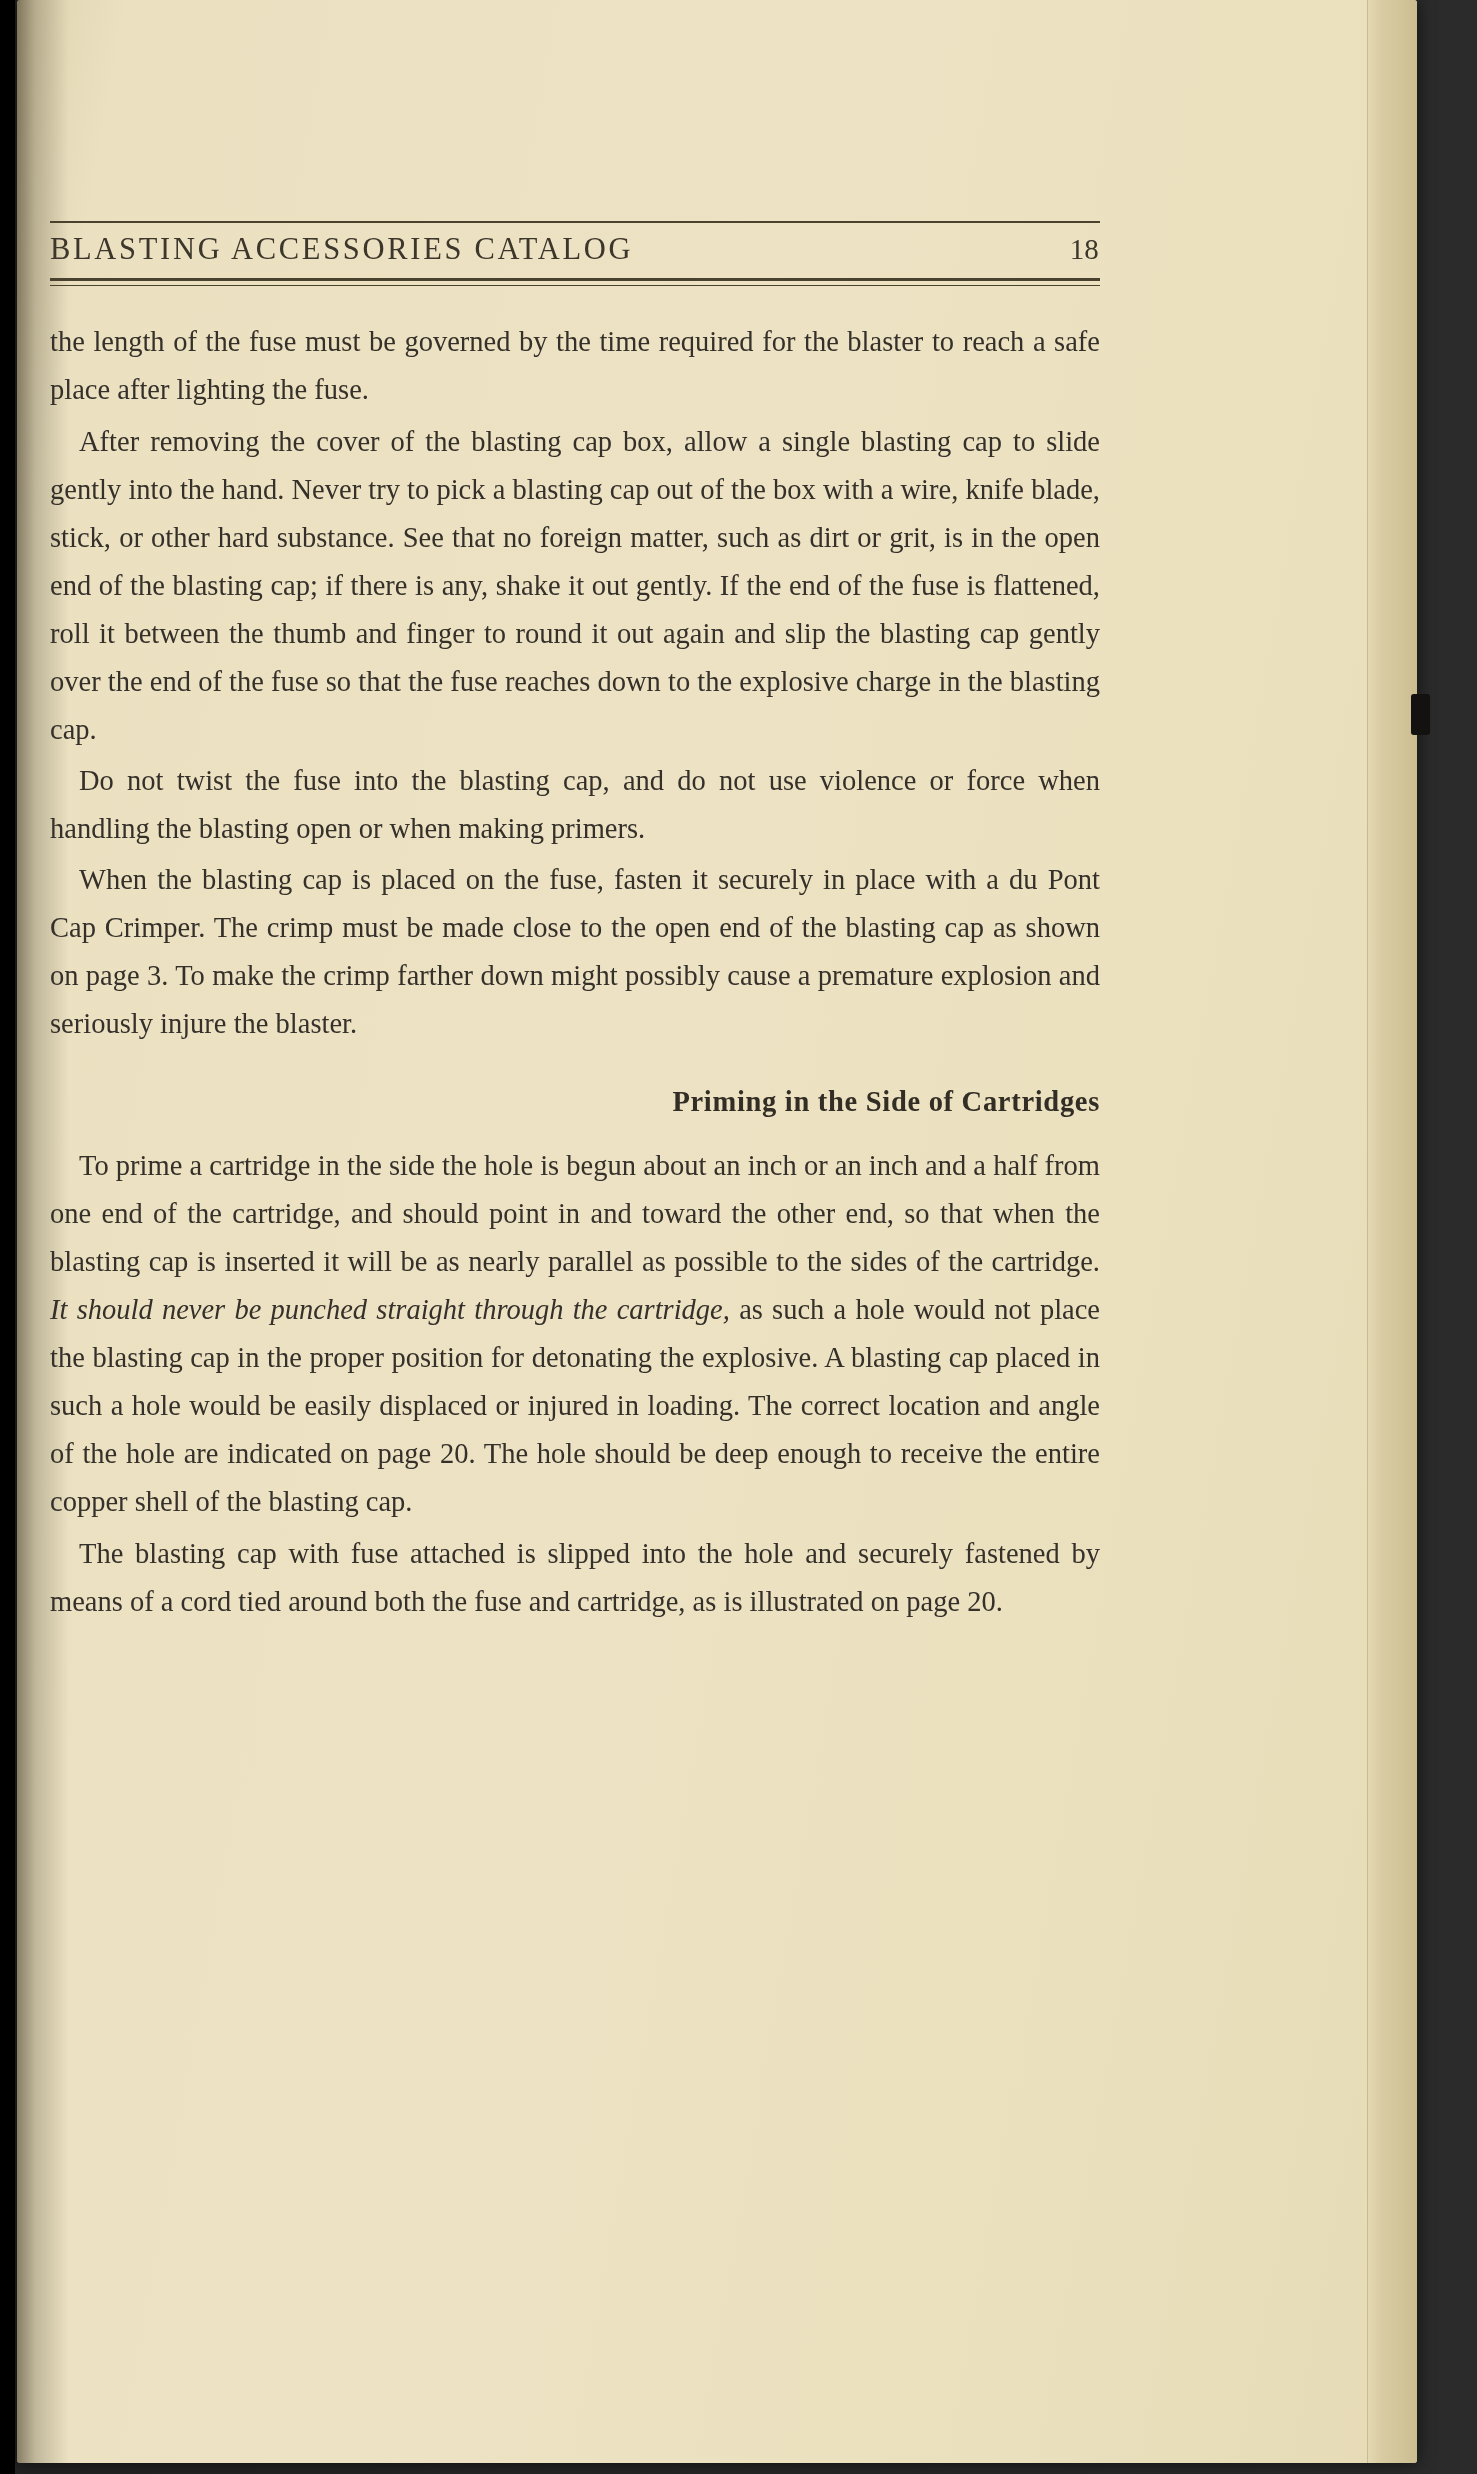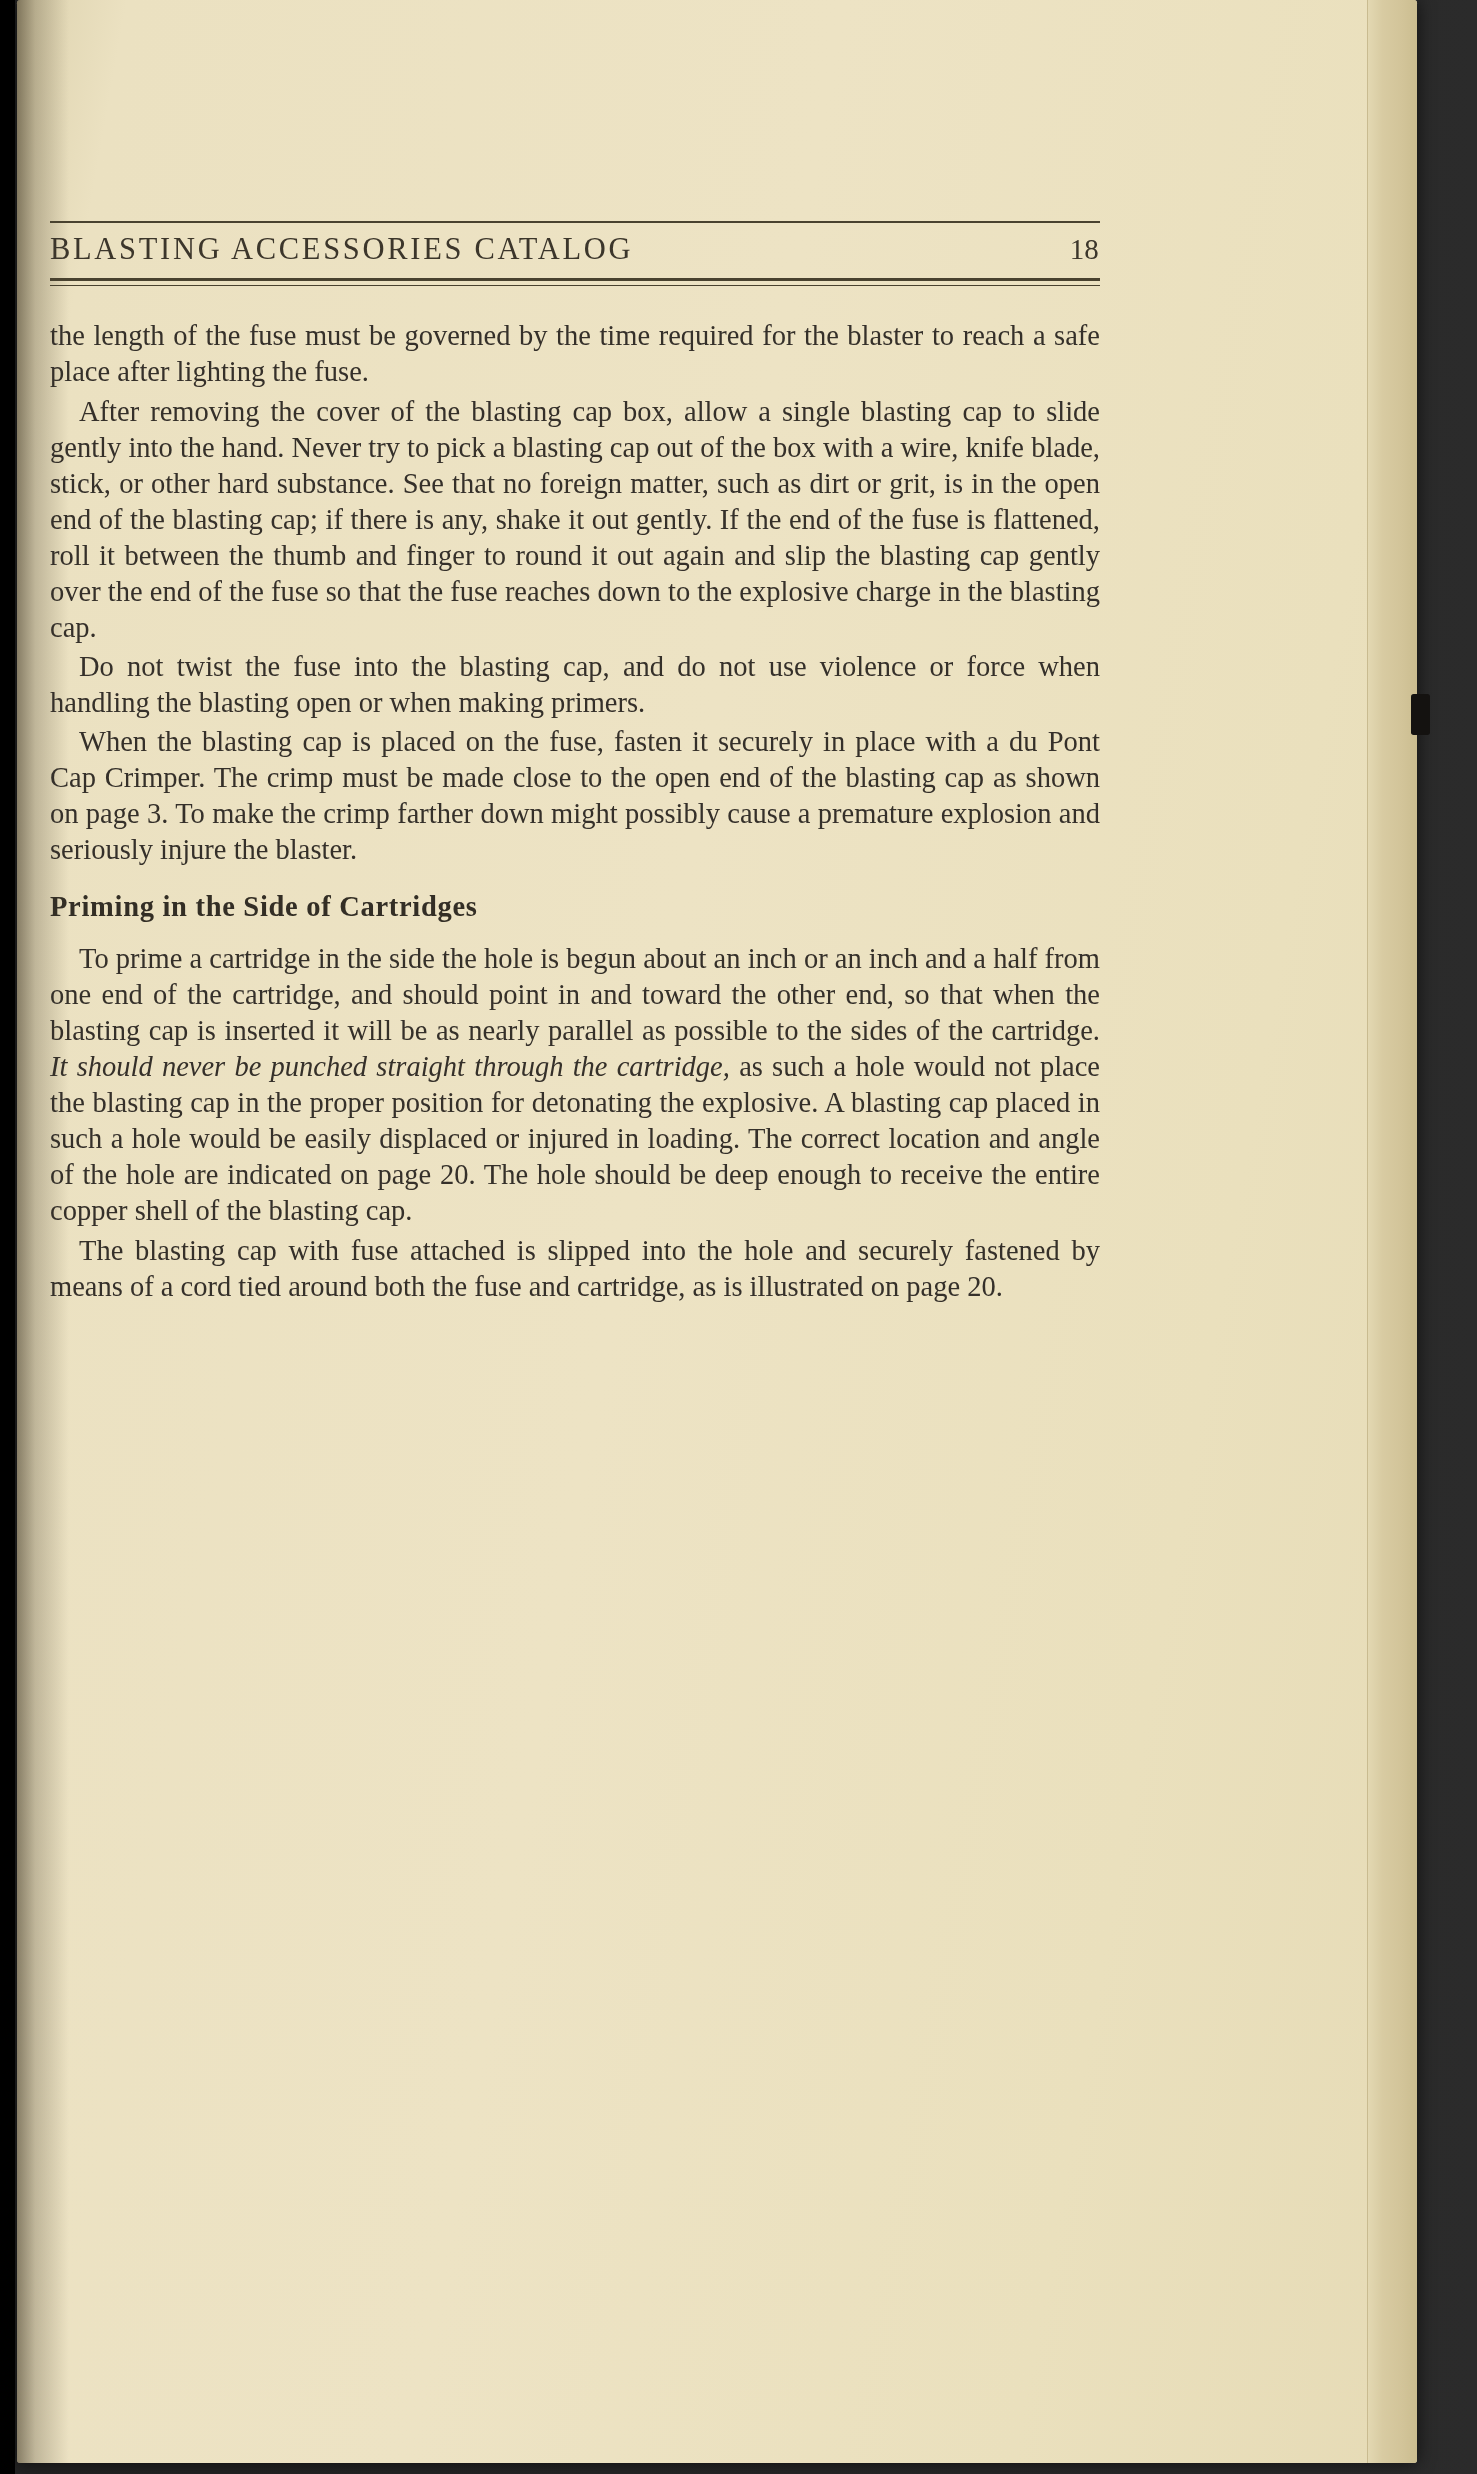--- a/index.html
+++ b/index.html
@@ -39,28 +39,28 @@
   .header-row{
     display:flex;justify-content:space-between;align-items:baseline;
     padding:9.3px 1.3px 10.6px 0;
   }
   .title{font-size:30.5px;letter-spacing:2.7px;color:#3c362b;}
   .pagenum{font-size:29px;color:#3c362b;}
   .rule-double .r1{height:2.7px;background:#49422f;margin-bottom:4.6px;}
   .rule-double .r2{height:1.3px;background:#49422f;}
   .body-text{
     margin-top:32px;
-    font-size:28.5px;line-height:36px;
+    font-size:28.5px;line-height:48px;
     text-align:justify;
   }
   .body-text p{margin:0 0 3.3px 0;text-indent:29px;}
   .body-text p.noindent{text-indent:0;}
   .section-heading{
-    font-size:28.5px;font-weight:bold;text-align:left;
-    margin:21px 0 16px 0;letter-spacing:0.7px;color:#332e25;
+    font-size:28.5px;font-weight:bold;text-align:right;
+    margin:30px 0 16px 0;letter-spacing:0.7px;color:#332e25;
   }
   em{}
 </style>
 </head>
 <body>
 
 <div class="scene">
 
   <div class="page">
     <div class="binding-shadow"></div>

